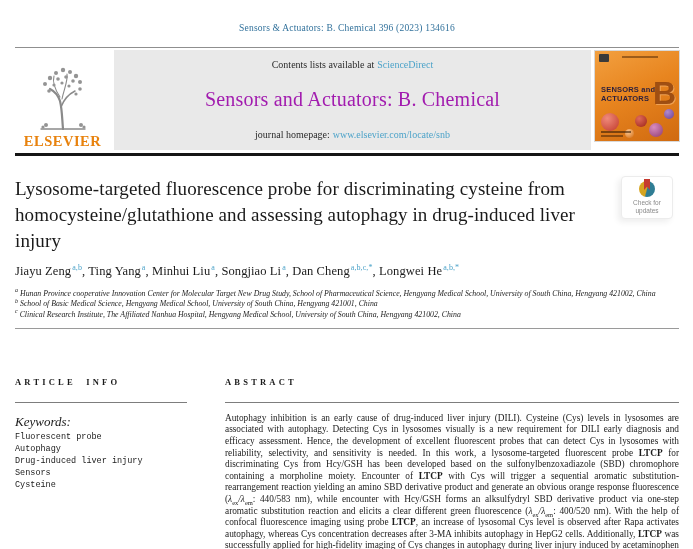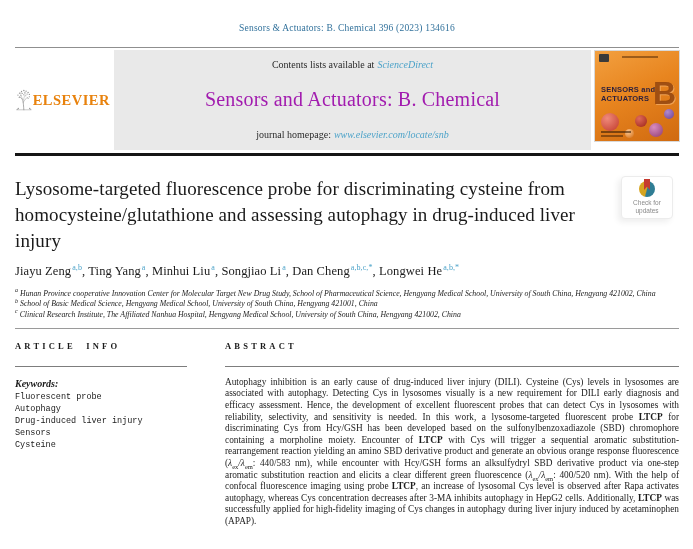--- a/index.html
+++ b/index.html
@@ -8,27 +8,27 @@
     font-family:"Liberation Serif", serif;color:#1a1a1a;
     -webkit-font-smoothing:antialiased;
   }
   .page{position:relative;height:549px;padding:0 14px 0 15px;box-sizing:border-box;}
 
   
   .citation{margin-top:23px;text-align:center;font-size:9.5px;color:#31719b;letter-spacing:.2px;}
 
   
   .header-row{margin-top:14px;display:flex;align-items:flex-start;border-top:1.5px solid #8f8f8f;padding-top:2px;height:103px;box-sizing:border-box;}
-  .logo-col{width:95px;height:100px;display:flex;flex-direction:row;align-items:center;justify-content:flex-end;}
+  .logo-col{width:95px;height:100px;display:flex;flex-direction:column;align-items:center;justify-content:flex-end;}
   .elsevier-text{color:#e8820d;font-weight:bold;font-size:14.5px;letter-spacing:.5px;margin-top:1px;}
   .header-box{flex:1;background:#e9e9e9;margin:0 4px;height:100px;box-sizing:border-box;
     display:flex;flex-direction:column;align-items:center;justify-content:space-between;padding:9px 0 10px;}
   .contents-line,.homepage-line{font-size:10px;color:#2b2b2b;}
   .link{color:#4da3c9;}
-  .contents-line .link,.homepage-line .link{margin-left:3px;font-style:italic;}
+  .contents-line .link,.homepage-line .link{margin-left:3px;}
   .journal-title{font-size:20px;color:#a21caf;letter-spacing:.2px;}
 
   
   .cover{width:84px;height:90px;margin-top:1px;position:relative;overflow:hidden;
     background:linear-gradient(155deg,#f2a040 0%,#e8851f 45%,#d06a10 100%);
     box-shadow:0 0 0 1px #d8d8d8;}
   .cover-mark{position:absolute;left:4px;top:3px;width:10px;height:8px;background:#3a3a3a;border-radius:1px;}
   .cover-bar-top{position:absolute;left:27px;top:5px;width:36px;height:2px;background:rgba(90,45,8,.55);}
   .cover-title{position:absolute;left:6px;top:34px;font-family:"Liberation Sans",sans-serif;
     font-weight:bold;font-size:7.5px;line-height:1.25;color:#2b1f3d;letter-spacing:.2px;}
@@ -62,23 +62,23 @@
   .auth-sep{color:#1a1a1a;}
   .affiliations{margin-top:10px;font-size:7.8px;font-style:italic;line-height:1.32;color:#222;}
   .affil-sup{font-size:6px;line-height:0;font-style:italic;margin-right:2px;}
 
   .divider{height:1px;background:#9a9a9a;margin-top:8px;}
 
   
   .columns{display:flex;margin-top:12px;}
   .left-col{width:172px;flex-shrink:0;margin-right:38px;}
   .right-col{flex:1;}
-  .section-head{font-size:8.5px;font-weight:bold;letter-spacing:3.2px;word-spacing:5px;color:#1a1a1a;}
+  .section-head{font-size:8.5px;font-weight:bold;letter-spacing:3.2px;word-spacing:5px;color:#1a1a1a;margin-top:36px;}
   .head-rule{height:1px;background:#7d7d7d;margin:15px 0 10px;}
-  .kw-label{font-size:10px;font-style:italic;line-height:1.4;font-weight:bold;}
+  .kw-label{font-size:13px;font-style:italic;line-height:1.4;}
   .kw{font-size:8.5px;line-height:1.42;font-family:Liberation Mono, monospace;}
   .abstract{margin:0;font-size:9.3px;line-height:11.6px;text-align:justify;color:#1c1c1c;}
   .abstract .seg-bold{font-weight:bold;}
   .abstract .seg-italic{font-style:italic;}
   .abstract sub{font-size:6.5px;line-height:0;}
 
   .bottom-rule{position:absolute;left:15px;right:14px;top:538px;height:1px;background:#a8a8a8;}
 </style>
 </head>
 <body>

